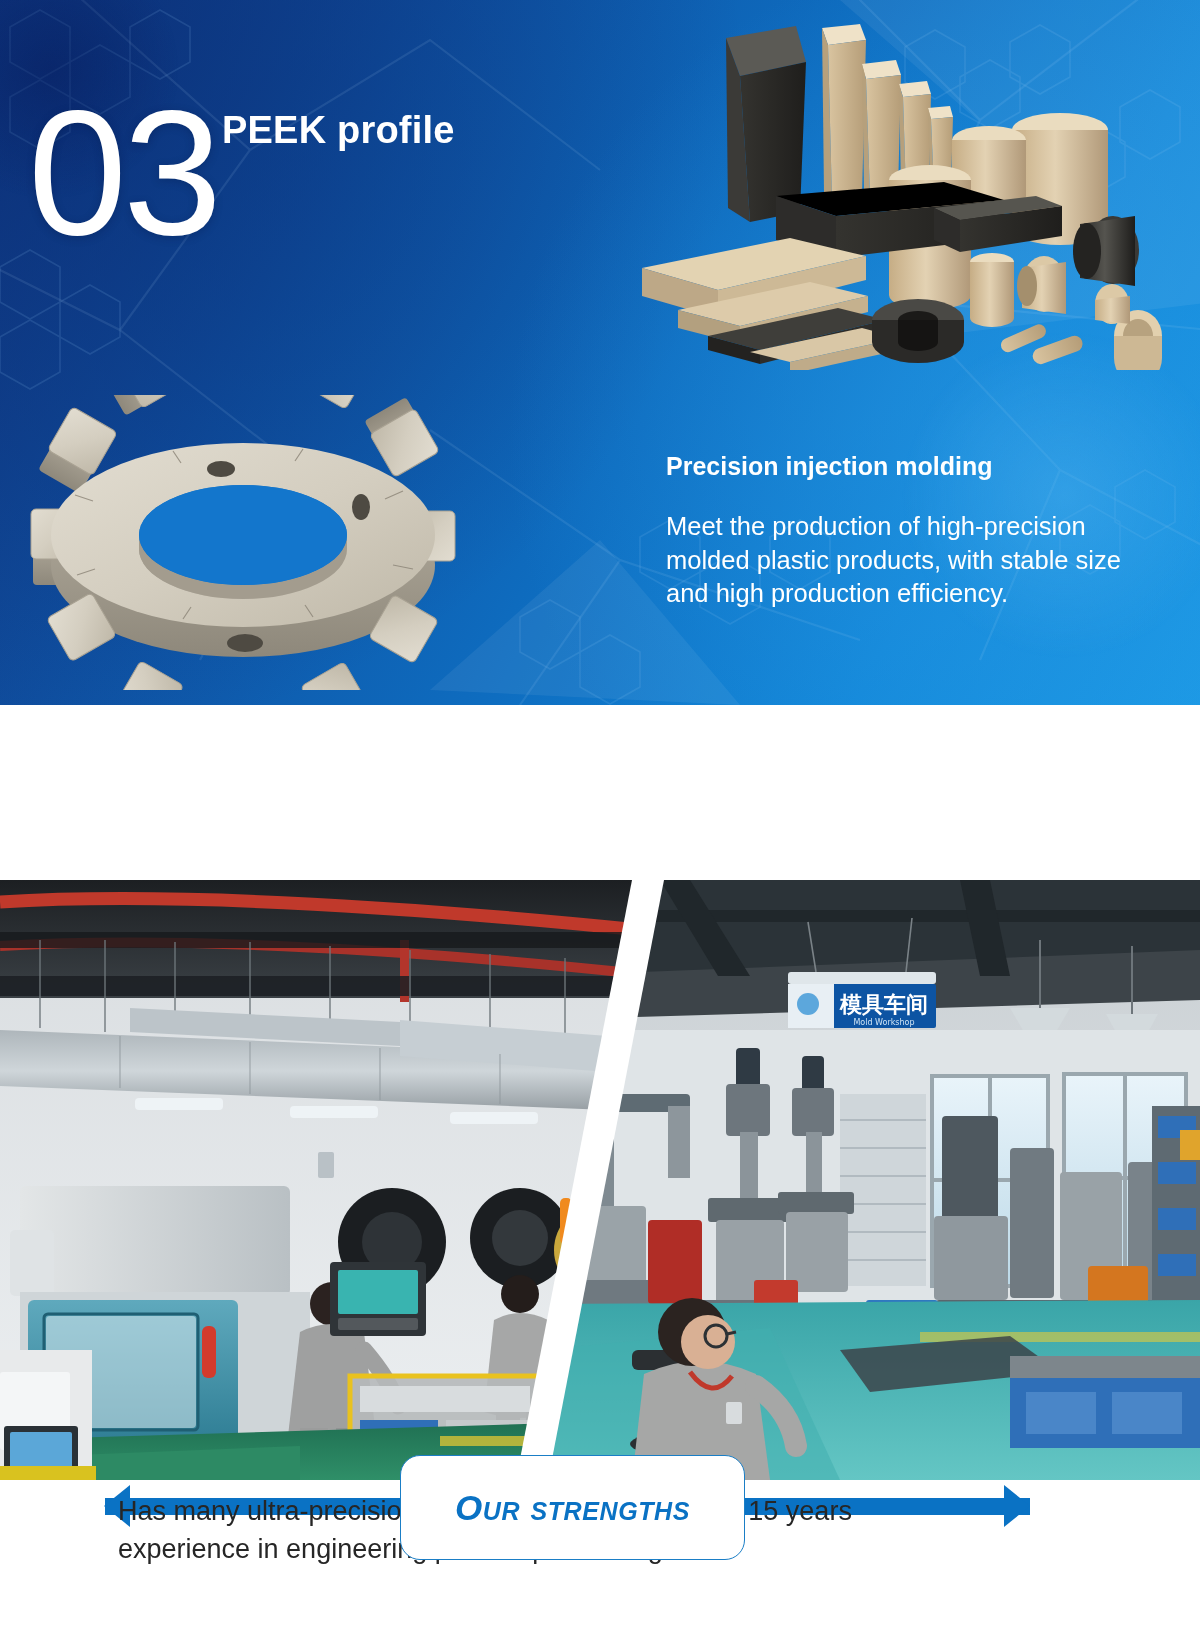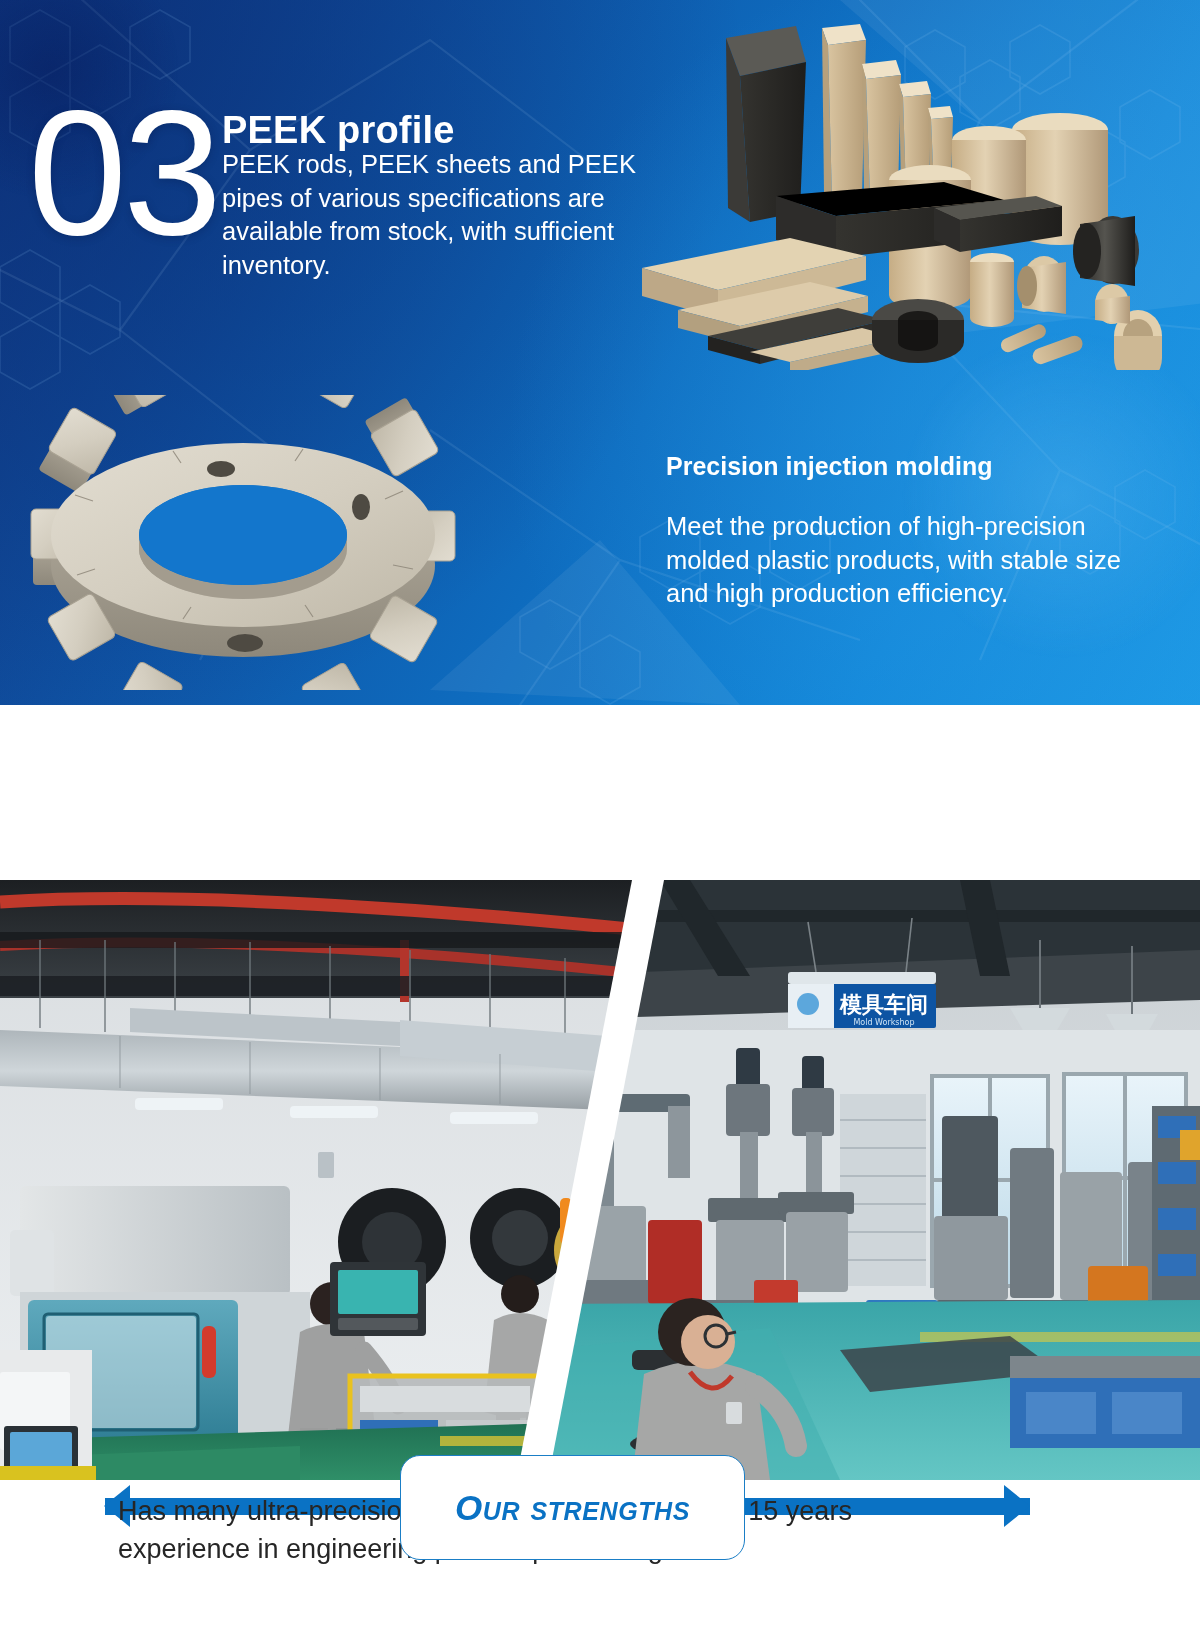--- a/index.html
+++ b/index.html
@@ -149,21 +149,20 @@
     <g opacity=".13" fill="#ffffff">
       <polygon points="840,0 1000,140 900,340 1230,300 1200,0"></polygon>
       <polygon points="430,690 600,540 740,705"></polygon>
     </g>
   </svg>
   <div class="glow-a"></div>
   <div class="glow-b"></div>
 
   <div class="num num03">03</div>
   <div class="h03">PEEK profile</div>
-  <div class="p03">PEEK rods, PEEK sheets and PEEK pipes of various specifications are available from stock, with sufficient inventory.</div>
 
   <svg class="peekshot" viewBox="0 0 600 370">
     <defs>
       <linearGradient id="tanT" x1="0" y1="0" x2="1" y2="1">
         <stop offset="0" stop-color="#e8d8b9"></stop>
           <stop offset="1" stop-color="#c9b28a"></stop>
       </linearGradient>
       <linearGradient id="tanS" x1="0" y1="0" x2="1" y2="0">
         <stop offset="0" stop-color="#d9c4a0"></stop>
           <stop offset="1" stop-color="#b59d78"></stop>

